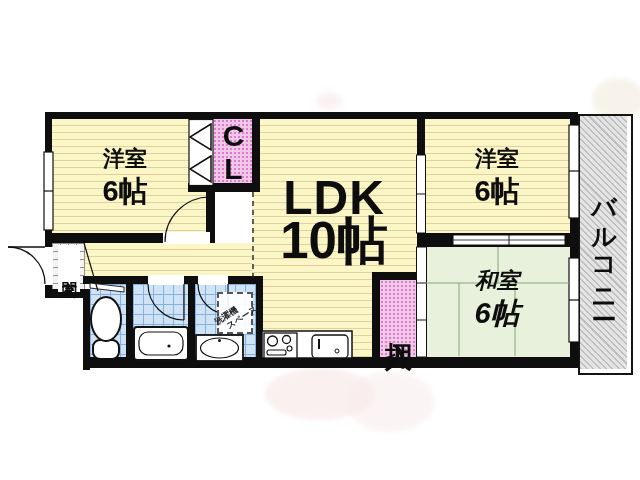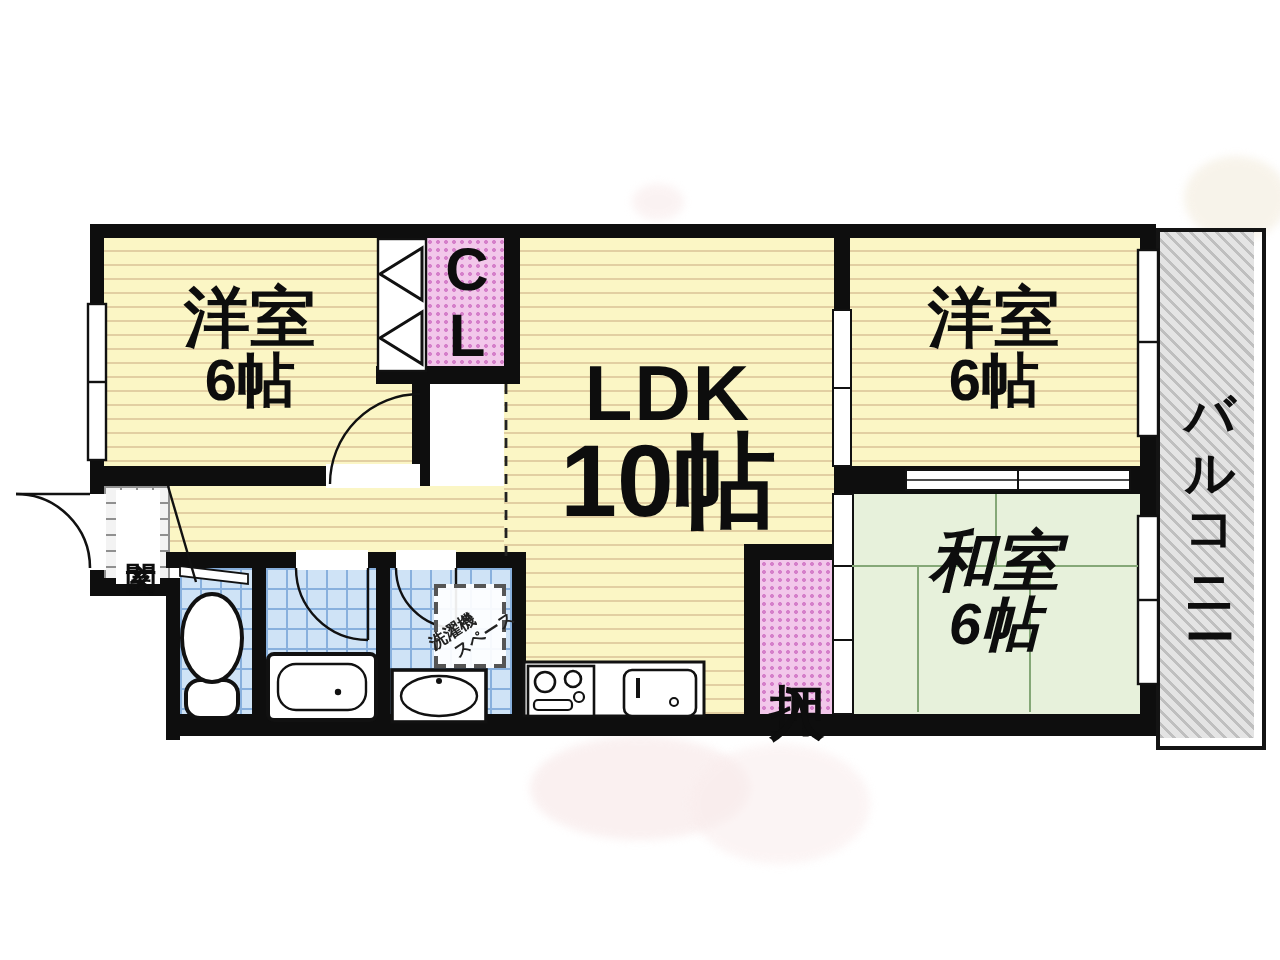--- a/index.html
+++ b/index.html
@@ -15,23 +15,23 @@
   .pink{background-color:#f2c7ea;background-image:radial-gradient(#d57fca 0.9px,transparent 1.1px);background-size:4px 4px;}
   .tatami{background:#e7f1db;}
   .hatch{background:repeating-linear-gradient(45deg,#bfbfbf 0,#bfbfbf 1.5px,#e4e4e4 1.5px,#e4e4e4 4.5px);}
   .grid{background-color:#f3f3f3;
         background-image:repeating-linear-gradient(90deg,#909090 0,#909090 1px,transparent 1px,transparent 8px),
                          repeating-linear-gradient(180deg,#909090 0,#909090 1px,transparent 1px,transparent 8px);}
   .balc-frame{position:absolute;border:2px solid #141414;z-index:2;}
   .ov{position:absolute;left:0;top:0;z-index:3;}
   .lbl{position:absolute;text-align:center;font-weight:700;color:#0d0d0d;z-index:5;}
   .lbl span{display:block;}
-  .sz-a .l1{font-size:33px;line-height:34px;}
+  .sz-a .l1{font-size:22px;line-height:34px;}
   .sz-a .l2{font-size:29px;line-height:31px;}
-  .sz-b .l1{font-size:39px;line-height:44px;letter-spacing:1px;}
+  .sz-b .l1{font-size:48px;line-height:44px;letter-spacing:1px;}
   .sz-b .l2{font-size:51px;line-height:42px;}
   .vlbl{position:absolute;writing-mode:vertical-rl;text-orientation:mixed;font-weight:700;color:#0d0d0d;
         z-index:5;display:flex;align-items:center;justify-content:center;}
   .upright{text-orientation:upright;}
   .laundry{position:absolute;left:217px;top:292px;width:36px;height:42px;border:2px dashed #555;
            background:rgba(255,255,255,.92);z-index:4;box-sizing:border-box;}
   .laundry-text{position:absolute;left:-5px;top:9px;width:50px;transform:rotate(-33deg);
                 font-size:8.5px;font-weight:700;line-height:10px;color:#222;z-index:5;}
   .laundry-text .ln2{margin-left:8px;display:block;}
 </style>

